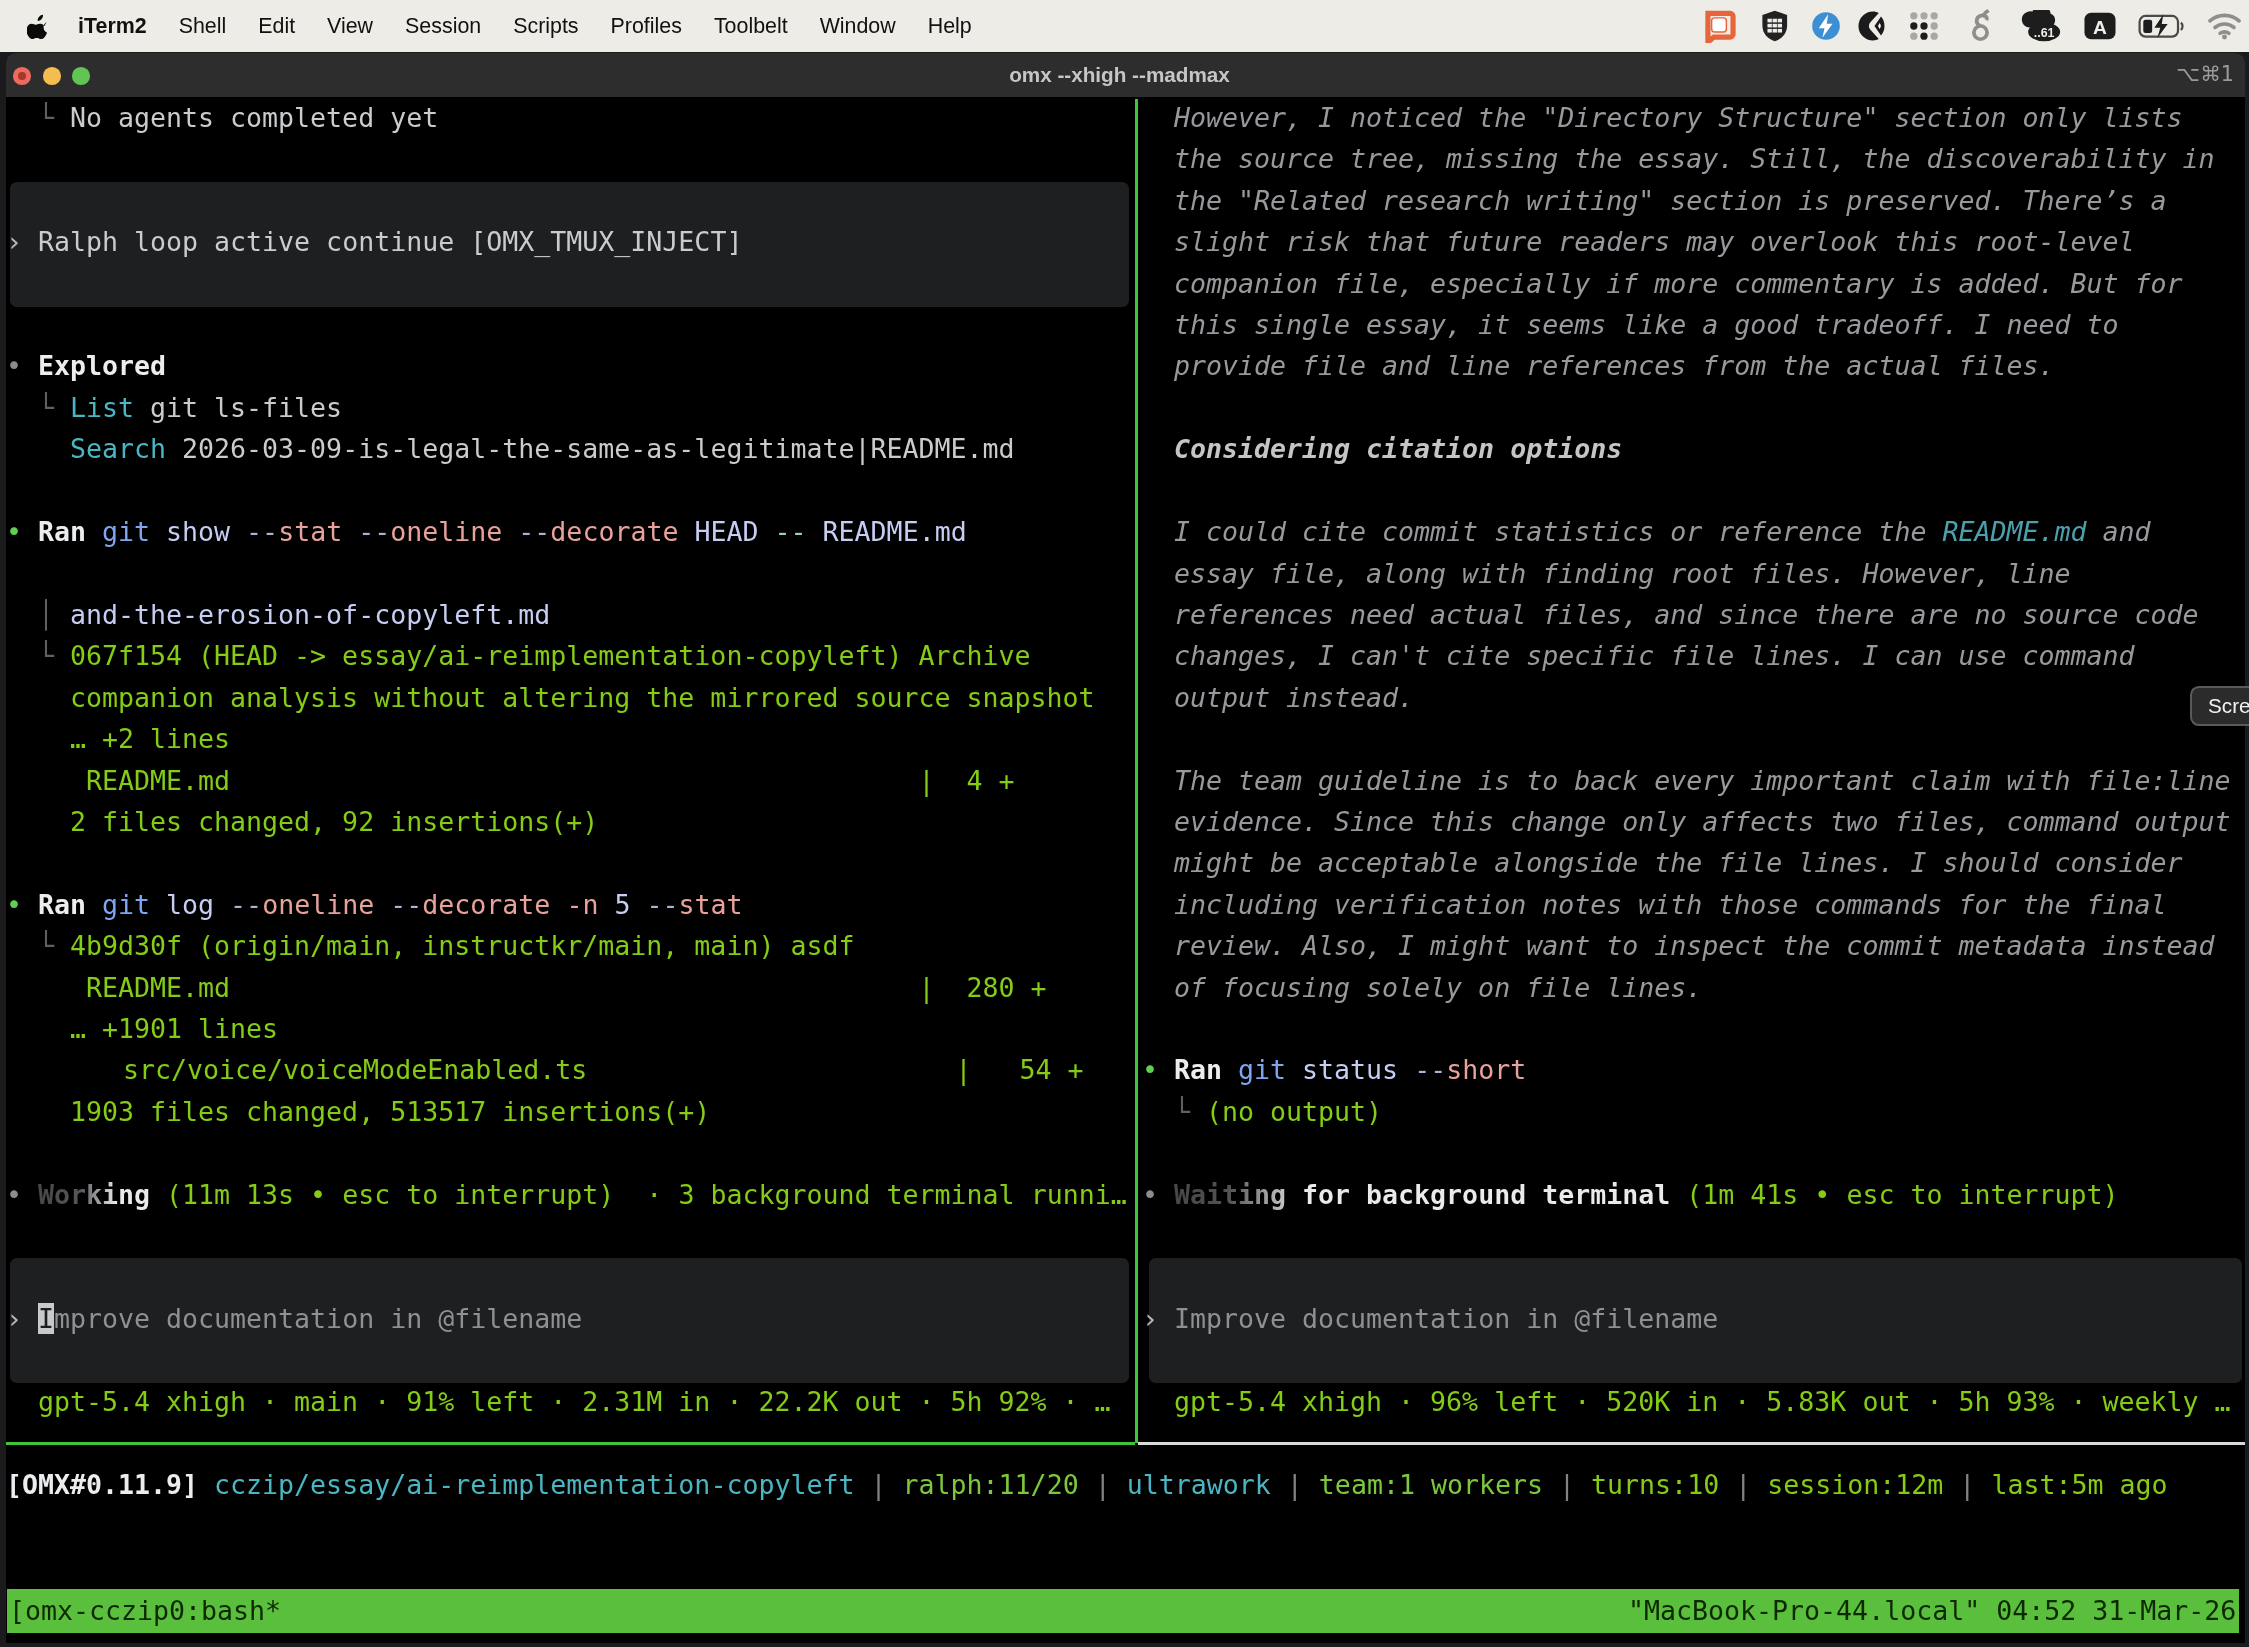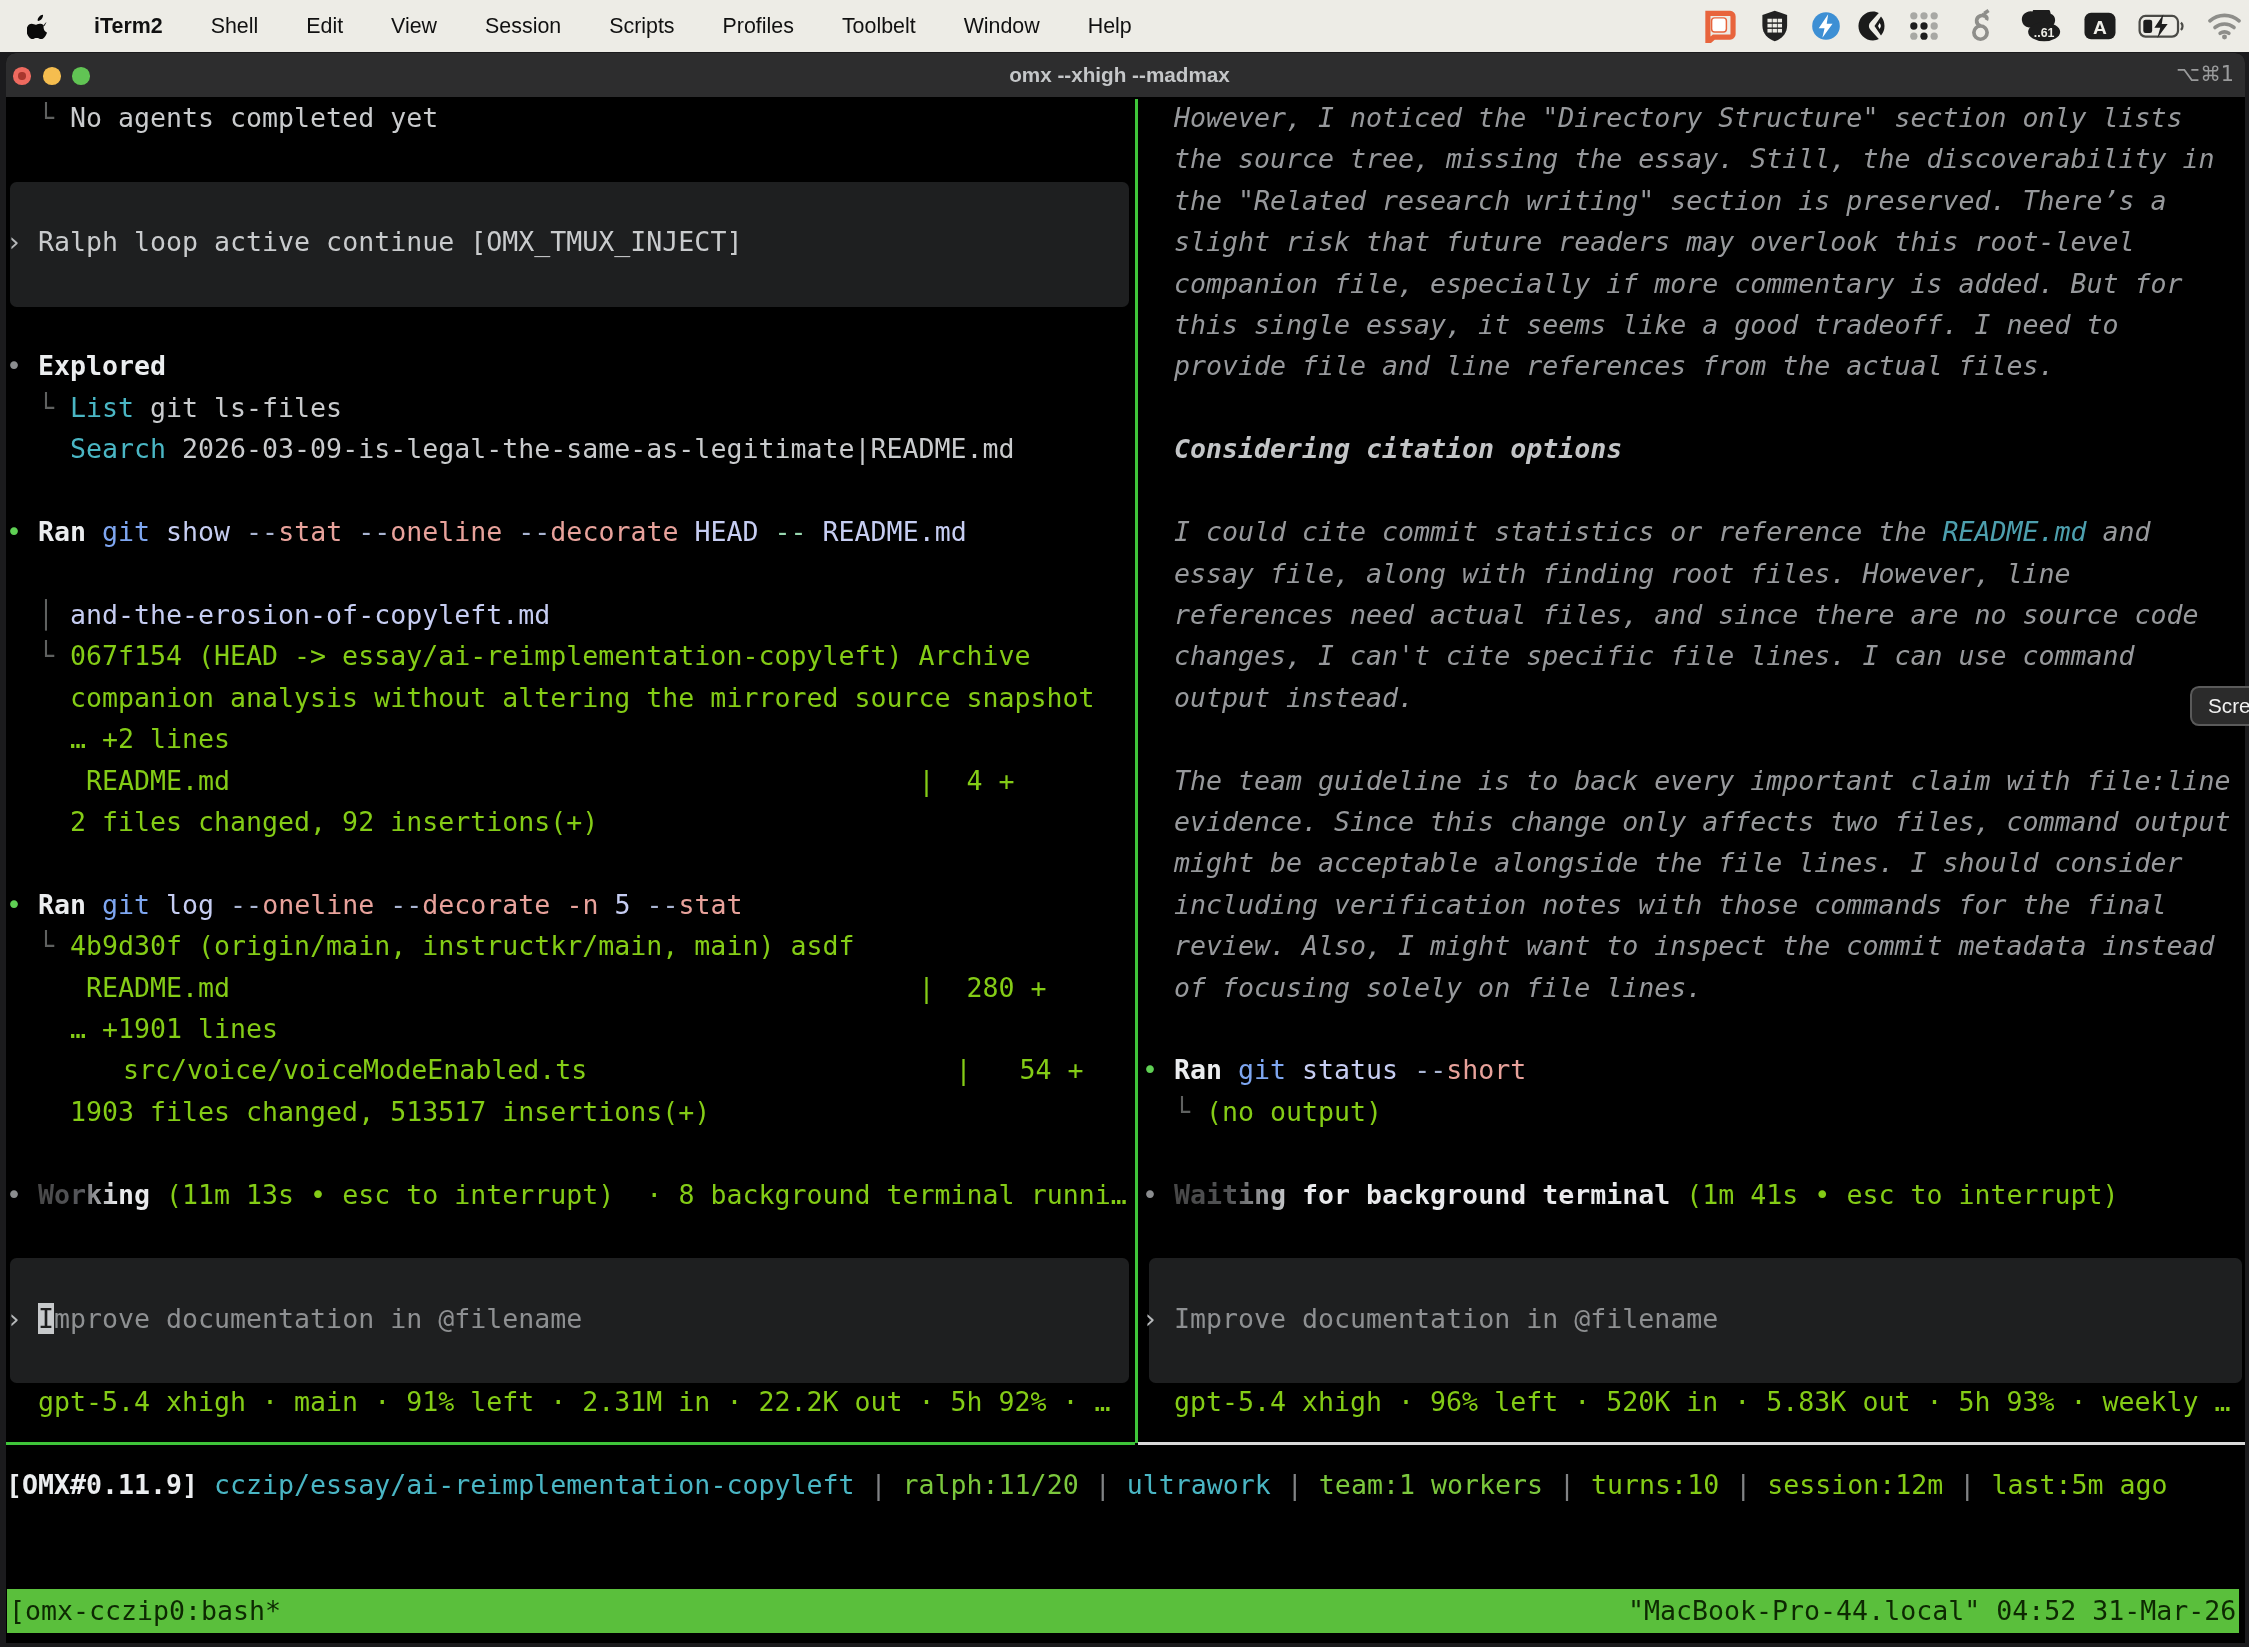--- a/index.html
+++ b/index.html
@@ -1,20 +1,20 @@
 <!DOCTYPE html>
 <html style="font-size:11.8px"><head>
 <meta charset="utf-8">
 <style>
   html,body{margin:0;padding:0;background:#1b1b1d;width:2250px;height:1648px;overflow:hidden}
   #screen{position:absolute;left:0;top:0;width:2250px;height:1648px;overflow:hidden;
           font-family:"Liberation Sans",sans-serif}
   
   #menubar{position:absolute;left:0;top:0;width:2250px;height:52px;background:#edece6;}
-  #menu-items{position:absolute;left:26.6px;top:0;height:52px;display:flex;align-items:center;gap:16px}
+  #menu-items{position:absolute;left:26.6px;top:0;height:52px;display:flex;align-items:center;gap:0}
   .apple{width:22px;height:26.6px;margin-right:29.5px}
   .mitem{font-size:21.4px;color:#111;margin-right:32px;white-space:nowrap}
   .mitem.app{font-weight:bold}
   #menu-status{position:absolute;left:0;top:0;width:2250px;height:52px}
   .sicon{position:absolute;top:0;height:52px;display:flex;align-items:center;justify-content:center}
   
   #win{position:absolute;left:5.9px;top:53px;width:2239px;height:1589px;background:#000;
        border-radius:9.6px;overflow:hidden}
   #titlebar{position:absolute;left:0;top:0;width:100%;height:44px;background:#2d2d2e;border-bottom:0.7px solid #161616}
   .tl{position:absolute;top:67px;width:17.7px;height:17.7px;border-radius:50%}
@@ -214,21 +214,21 @@
         <div class="trow" style="top: 580px;"><span class="di">    companion analysis without altering the mirrored source snapshot</span></div>
         <div class="trow" style="top: 621px;"><span class="di">    … +2 lines</span></div>
         <div class="trow" style="top: 663px;"><span class="di">     README.md                                           |  4 +</span></div>
         <div class="trow" style="top: 704px;"><span class="di">    2 files changed, 92 insertions(+)</span></div>
         <div class="trow" style="top: 787px;"><span class="gb">• </span><span class="bo">Ran</span><span> </span><span class="bl">git</span><span> </span><span class="ar">log</span><span> </span><span class="da">--</span><span class="fl">oneline</span><span> </span><span class="da">--</span><span class="fl">decorate</span><span> </span><span class="fl">-n</span><span> </span><span class="ar">5</span><span> </span><span class="da">--</span><span class="fl">stat</span></div>
         <div class="trow" style="top: 828px;"><span class="tr">  └ </span><span class="di">4b9d30f (origin/main, instructkr/main, main) asdf</span></div>
         <div class="trow" style="top: 870px;"><span class="di">     README.md                                           |  280 +</span></div>
         <div class="trow" style="top: 911px;"><span class="di">    … +1901 lines</span></div>
         <div class="trow" style="top: 952px; padding-left: 37px;"><span class="di">     src/voice/voiceModeEnabled.ts                       |   54 +</span></div>
         <div class="trow" style="top: 994px;"><span class="di">    1903 files changed, 513517 insertions(+)</span></div>
-        <div class="trow" style="top: 1077px;"><span class="gr">• </span><span class="sa">Working</span><span> </span><span class="di">(11m 13s • esc to interrupt)</span><span>  </span><span class="di">·</span><span> </span><span class="di">8 background terminal runni…</span></div>
+        <div class="trow" style="top: 1077px;"><span class="gr">• </span><span class="sa">Working</span><span> </span><span class="di">(11m 13s • esc to interrupt)</span><span>  </span><span class="di">·</span><span> </span><span class="di">3 background terminal runni…</span></div>
         <div class="trow" style="top: 1201px;"><span class="pr">› </span><span class="cu">I</span><span class="in">mprove documentation in @filename</span></div>
         <div class="trow" style="top: 1284px;"><span class="di">  gpt-5.4 xhigh · main · 91% left · 2.31M in · 22.2K out · 5h 92% · …</span></div>
       </div>
     <div id="pane-right">
         <div class="trow" style="top: 0px;"><span class="th">  However, I noticed the "Directory Structure" section only lists</span></div>
         <div class="trow" style="top: 41px;"><span class="th">  the source tree, missing the essay. Still, the discoverability in</span></div>
         <div class="trow" style="top: 83px;"><span class="th">  the "Related research writing" section is preserved. There’s a</span></div>
         <div class="trow" style="top: 124px;"><span class="th">  slight risk that future readers may overlook this root-level</span></div>
         <div class="trow" style="top: 166px;"><span class="th">  companion file, especially if more commentary is added. But for</span></div>
         <div class="trow" style="top: 207px;"><span class="th">  this single essay, it seems like a good tradeoff. I need to</span></div>

